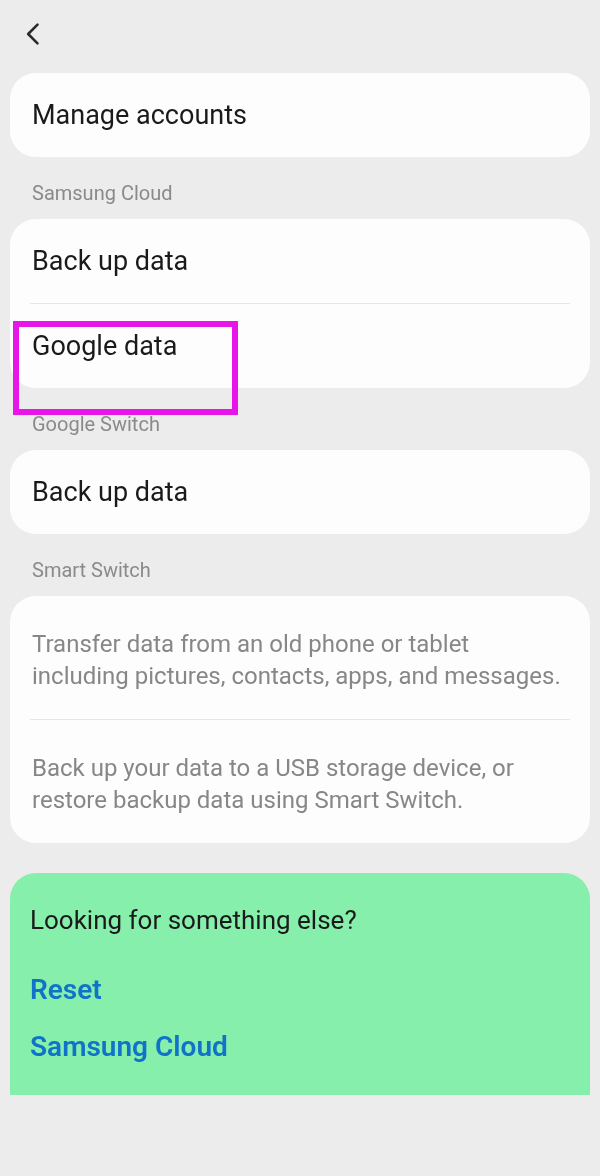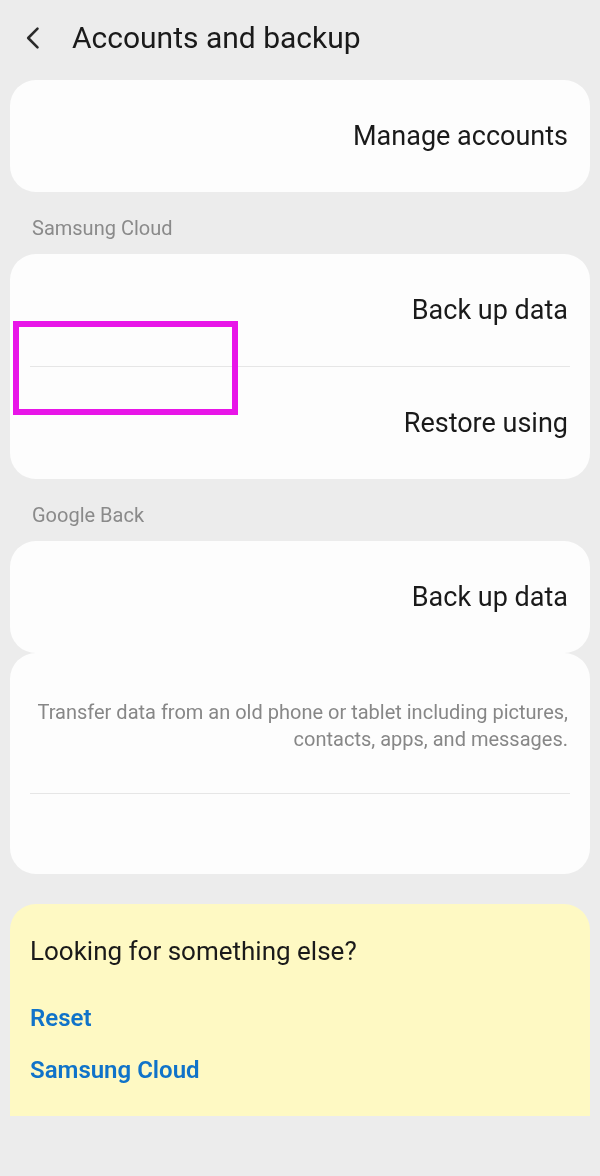--- a/index.html
+++ b/index.html
@@ -30,111 +30,111 @@
       background: #fdfdfd;
       border-radius: 26px;
       overflow: hidden;
     }
     .section-header {
       font-size: 20px;
       color: #8a8a8a;
       padding: 24px 22px 14px 22px;
     }
     .list-item {
-      padding: 40px 22px;
-      text-align: right;
+      padding: 26px 22px;
     }
     .item-title {
       font-size: 27px;
       color: #1a1a1a;
     }
     .item-subtitle {
-      font-size: 20px;
+      font-size: 24px;
       color: #878787;
       margin-top: 6px;
       line-height: 1.35;
     }
     .divider {
       height: 1px;
       background: #e6e6e6;
       margin: 0 20px;
     }
     .highlight-box {
       position: absolute;
       border: 6px solid #e815e8;
       pointer-events: none;
     }
     .container { position: relative; }
     .footer-card {
-      background: #fef9c3;
+      background: #86efac;
       border-radius: 26px 26px 0 0;
       padding: 32px 20px 20px 20px;
       margin-top: 30px;
     }
     .footer-title {
       font-size: 26px;
       color: #1a1a1a;
       margin-bottom: 26px;
     }
     .footer-link {
-      font-size: 24px;
+      font-size: 28px;
       color: #1073c9;
       font-weight: 600;
       padding: 12px 0;
     }
   </style>
 </head>
 <body>
 
 <div class="container">
 
   <div class="header">
     <span class="back-icon">
       <svg viewBox="0 0 24 24" fill="none" stroke="#2a2a2a" stroke-width="2.2" stroke-linecap="round" stroke-linejoin="round">
         <polyline points="15 4 7 12 15 20"></polyline>
       </svg>
     </span>
-    <div class="header-title">Accounts and backup</div>
   </div>
 
   <div class="card">
     <div class="list-item">
       <div class="item-title">Manage accounts</div>
     </div>
   </div>
 
   <div class="section-header">Samsung Cloud</div>
 
   <div class="card">
     <div class="list-item">
       <div class="item-title">Back up data</div>
     </div>
     <div class="divider"></div>
     <div class="list-item">
-      <div class="item-title">Restore using</div>
+      <div class="item-title">Google data</div>
     </div>
   </div>
 
   <div class="highlight-box" style="left:3px; top:321px; width:225px; height:94px;"></div>
 
-  <div class="section-header">Google Back</div>
+  <div class="section-header">Google Switch</div>
 
   <div class="card">
     <div class="list-item">
       <div class="item-title">Back up data</div>
     </div>
   </div>
 
+  <div class="section-header">Smart Switch</div>
 
   <div class="card">
     <div class="list-item">
       <div class="item-subtitle">Transfer data from an old phone or tablet including pictures, contacts, apps, and messages.</div>
     </div>
     <div class="divider"></div>
     <div class="list-item">
+      <div class="item-subtitle">Back up your data to a USB storage device, or restore backup data using Smart Switch.</div>
     </div>
   </div>
 
   <div class="footer-card">
     <div class="footer-title">Looking for something else?</div>
     <div class="footer-link">Reset</div>
     <div class="footer-link">Samsung Cloud</div>
   </div>
 
 </div>

